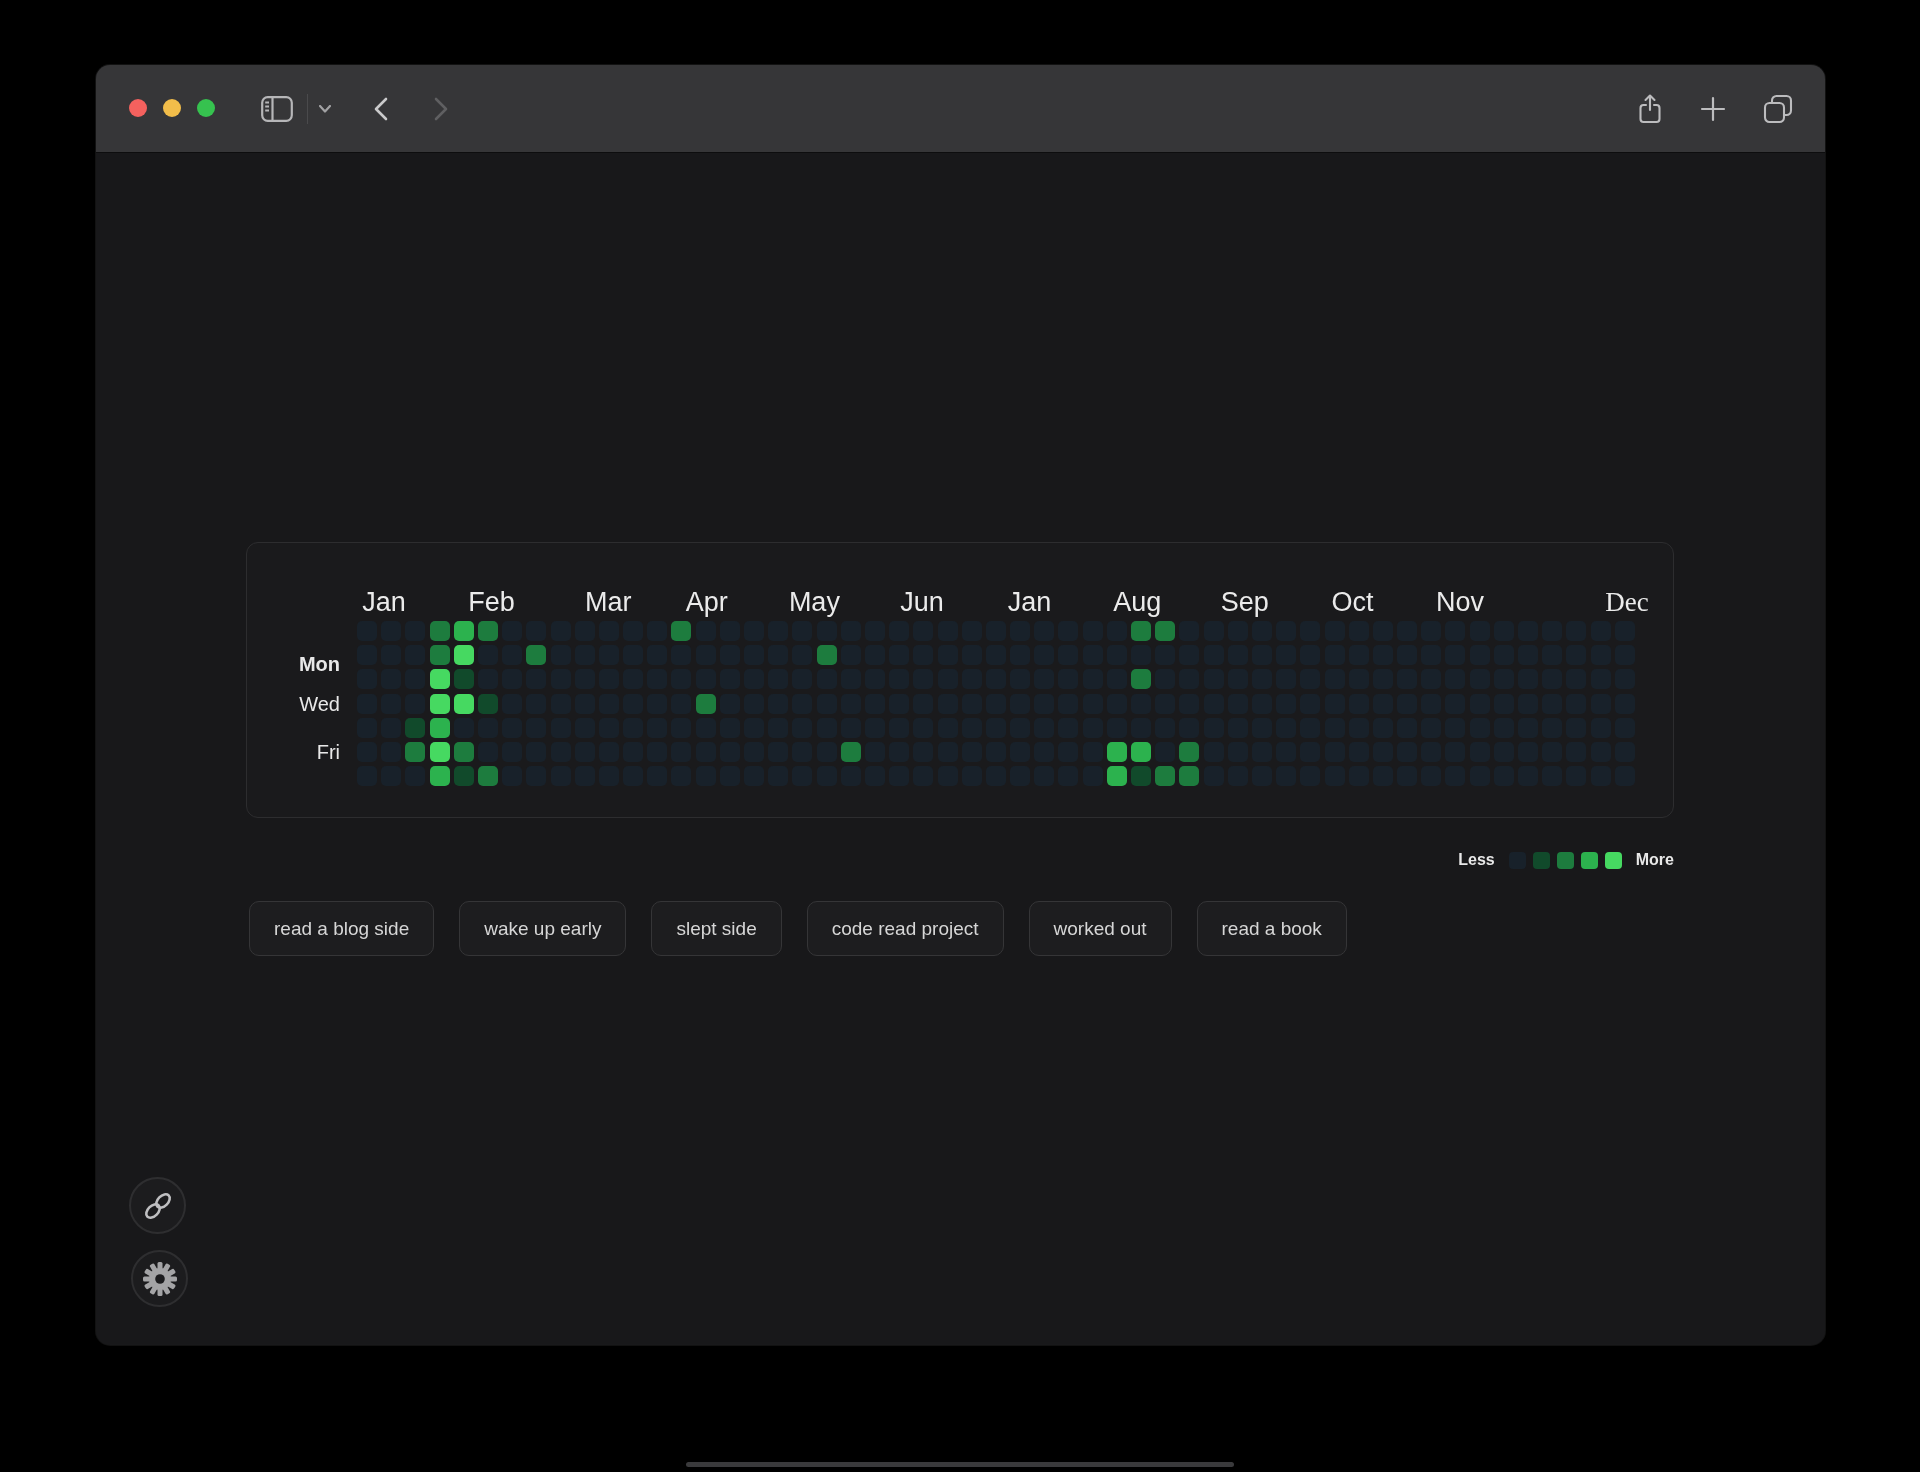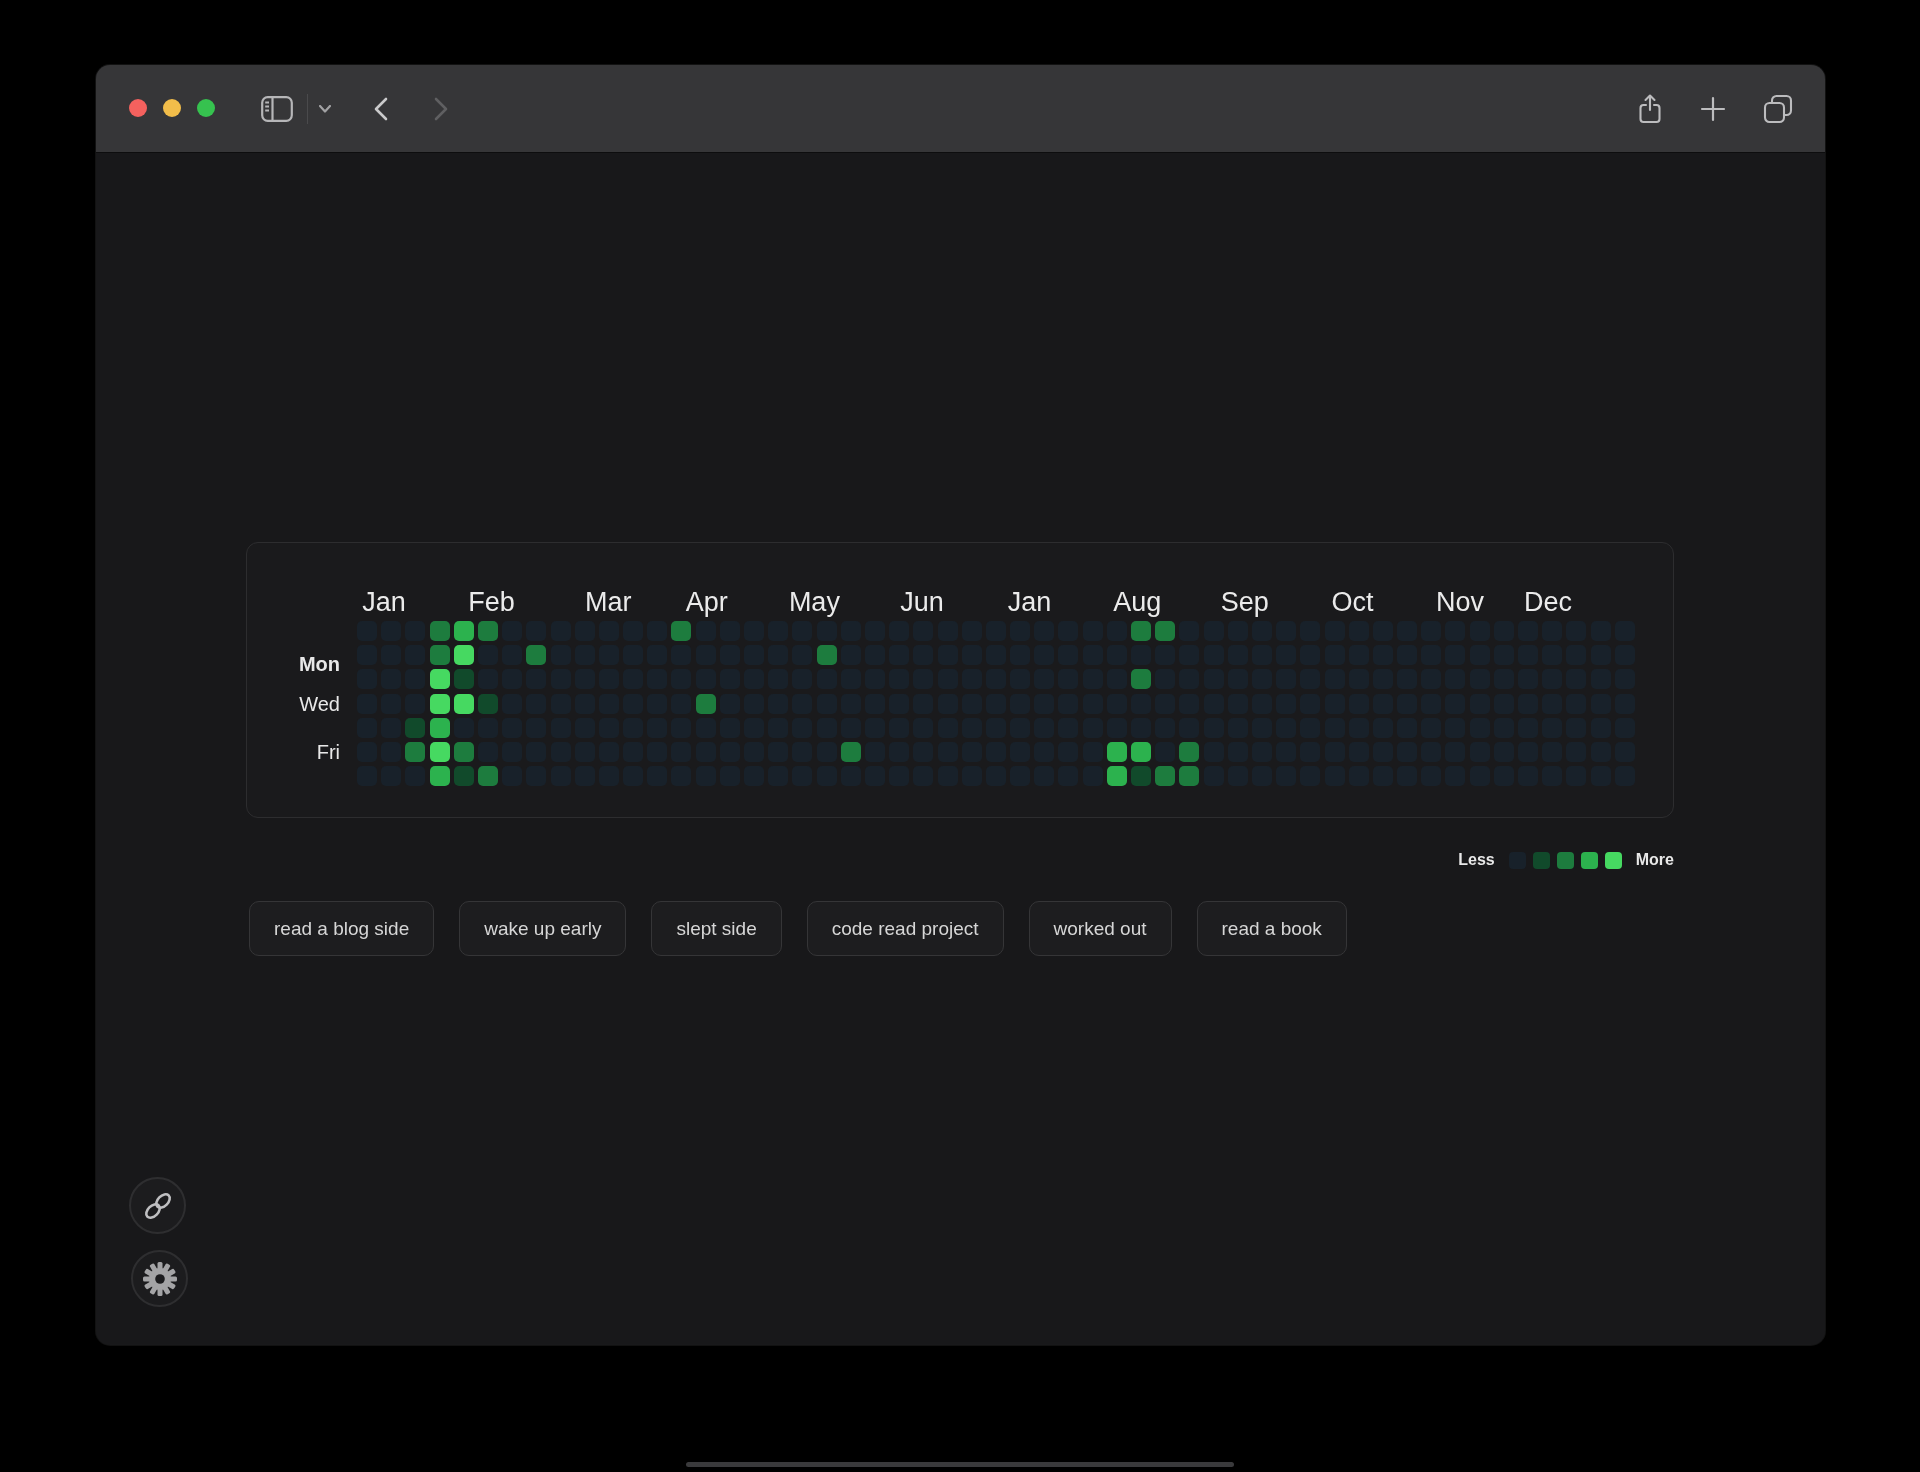--- a/index.html
+++ b/index.html
@@ -123,21 +123,21 @@
           <span class="month" style="left: 244.6px;">Feb</span>
           <span class="month" style="left: 352.2px; margin-left: 9px;">Mar</span>
           <span class="month" style="left: 459.8px;">Apr</span>
           <span class="month" style="left: 567.4px;">May</span>
           <span class="month" style="left: 675px;">Jun</span>
           <span class="month" style="left: 782.6px;">Jan</span>
           <span class="month" style="left: 890.2px;">Aug</span>
           <span class="month" style="left: 997.8px;">Sep</span>
           <span class="month" style="left: 1105.4px;">Oct</span>
           <span class="month" style="left: 1213px;">Nov</span>
-          <span class="month" style="left: 1301px;">Dec</span>
+          <span class="month" style="left: 1380px; font-family: Liberation Serif, serif;">Dec</span>
         </div>
       <div id="daycol">
           <div class="daylab" style="top: 78px;"></div>
           <div class="daylab" style="top: 111px; font-weight: bold;">Mon</div>
           <div class="daylab" style="top: 126.4px;"></div>
           <div class="daylab" style="top: 150.6px;">Wed</div>
           <div class="daylab" style="top: 174.8px;"></div>
           <div class="daylab" style="top: 199px;">Fri</div>
           <div class="daylab" style="top: 223.2px;"></div>
         </div>

